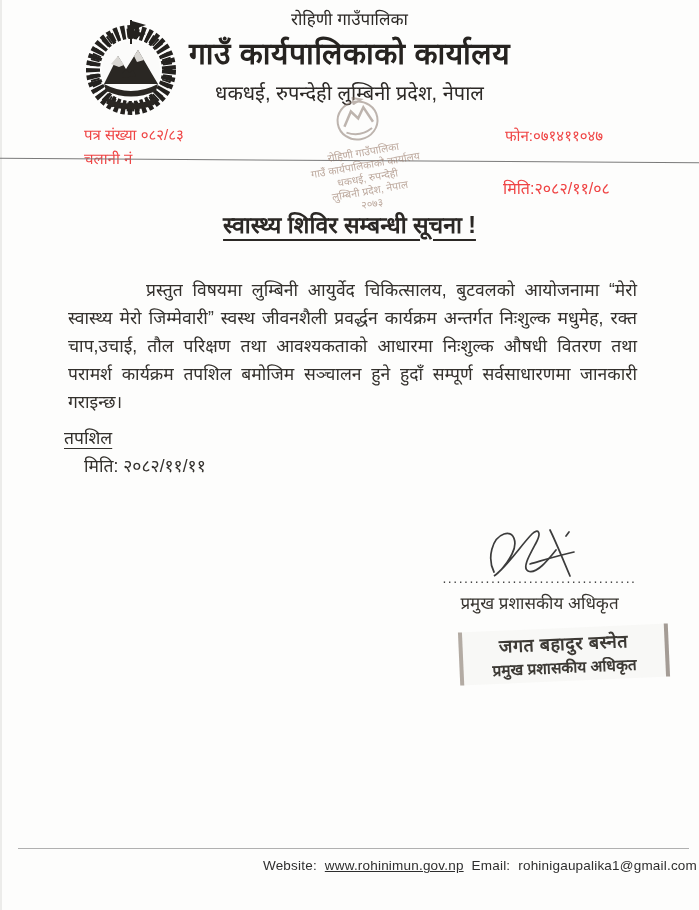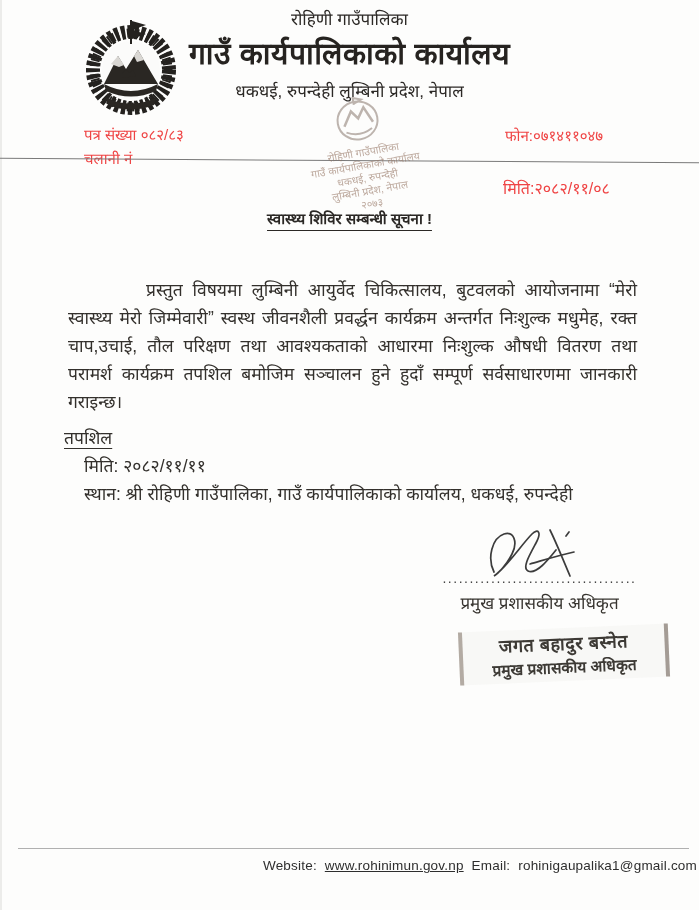--- a/index.html
+++ b/index.html
@@ -10,21 +10,21 @@
     background:#fdfdfc;
     font-family:"Liberation Sans",sans-serif;
     color:#33302c;
     overflow:hidden;
     box-shadow:inset 2px 0 0 #ececea;
   }
   
   .hdr{position:absolute;left:0;right:0;text-align:center;}
   .hdr-muni{top:7px;font-size:17px;color:#2c2926;}
   .hdr-office{top:32px;font-size:30px;font-weight:bold;color:#262320;letter-spacing:.5px;}
-  .hdr-addr{top:79px;font-size:17px;color:#2c2926;}
+  .hdr-addr{top:79px;font-size:20px;color:#2c2926;}
   .logo{position:absolute;left:78px;top:12px;width:106px;height:106px;}
   
   .meta{position:absolute;font-size:15px;color:#ef4444;}
   .m-letter{left:84px;top:124px;}
   .m-chalani{left:84px;top:148px;}
   .m-phone{left:505px;top:125px;}
   .m-date{left:503px;top:177px;font-size:16px;}
   .hdr-divider{
     position:absolute;left:0;top:160px;width:699px;height:1px;
     background:#7a7a7a;transform:rotate(.35deg);
@@ -34,21 +34,21 @@
     position:absolute;left:288px;top:92px;width:150px;
     text-align:center;transform:rotate(-10deg);
     color:rgba(148,116,98,.62);
     font-size:10.5px;line-height:13px;
     pointer-events:none;
   }
   .wstamp svg{display:block;margin:0 auto 2px auto;opacity:.55;}
   
   .subject{
     position:absolute;left:0;right:0;top:208px;text-align:center;
-    font-size:15px;font-weight:bold;color:#2b2825;
+    font-size:23px;font-weight:bold;color:#2b2825;
     text-decoration:underline;text-underline-offset:6px;
   }
   
   .content{position:absolute;left:64px;right:58px;top:272px;font-size:17.5px;line-height:28px;}
   .content p{margin:4px;text-align:justify;text-indent:78px;}
   .details-heading{display:inline-block;margin-top:4px;text-decoration:underline;text-underline-offset:4px;}
   .detail-line{display:block;margin-left:20px;}
   
   .sigblock{position:absolute;right:52px;top:538px;width:215px;text-align:center;font-size:17px;color:#37342f;}
   .sig-line{position:relative;height:48px;}
@@ -133,21 +133,20 @@
     <div>लुम्बिनी प्रदेश, नेपाल</div>
     <div>२०७३</div>
   </div>
 
   <div class="subject">स्वास्थ्य शिविर सम्बन्धी सूचना !</div>
 
   <div class="content">
     <p>प्रस्तुत विषयमा लुम्बिनी आयुर्वेद चिकित्सालय, बुटवलको आयोजनामा “मेरो स्वास्थ्य मेरो जिम्मेवारी” स्वस्थ जीवनशैली प्रवर्द्धन कार्यक्रम अन्तर्गत निःशुल्क मधुमेह, रक्त चाप,उचाई, तौल परिक्षण तथा आवश्यकताको आधारमा निःशुल्क औषधी वितरण तथा परामर्श कार्यक्रम तपशिल बमोजिम सञ्चालन हुने हुदाँ सम्पूर्ण सर्वसाधारणमा जानकारी गराइन्छ।</p>
     <span class="details-heading">तपशिल</span>
     <span class="detail-line">मिति: २०८२/११/११</span>
-    <span class="detail-line">स्थान: श्री रोहिणी गाउँपालिका, गाउँ कार्यपालिकाको कार्यालय, धकधई, रुपन्देही</span>
   </div>
 
   <div class="sigblock">
     <div class="sig-line">
       <span class="sig-dots">....................................</span>
       <svg class="sig-scribble" width="130" height="62" viewBox="0 0 130 62">
         <g fill="none" stroke="#3c3c3c" stroke-width="1.7" stroke-linecap="round">
           <path d="M24,48 C17,34 22,14 34,10 C44,7 48,18 42,30 C37,40 28,50 24,52 C36,44 52,20 62,10 C68,4 72,8 66,19 C59,32 52,44 58,47 C66,51 78,36 86,26"></path>
           <path d="M80,6 C86,18 94,38 100,52"></path>
           <path d="M60,40 C74,36 90,31 104,28"></path>

